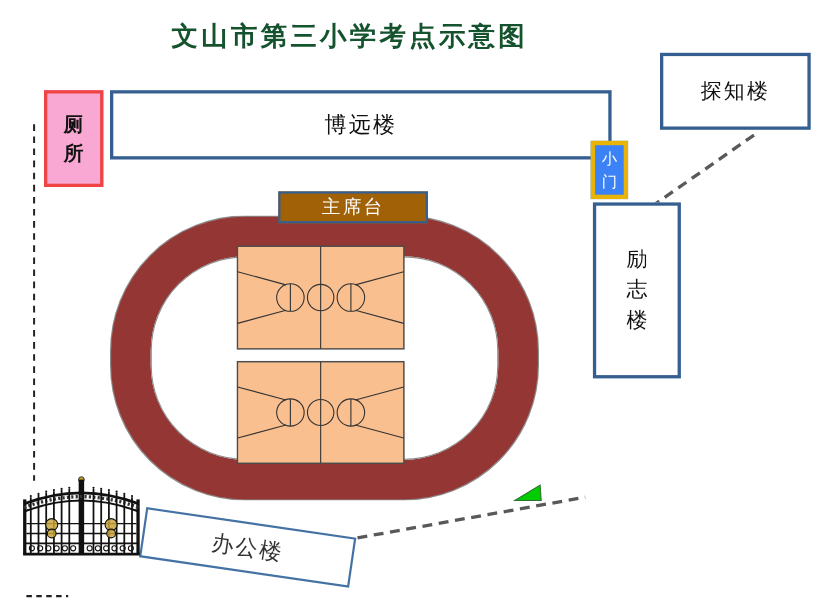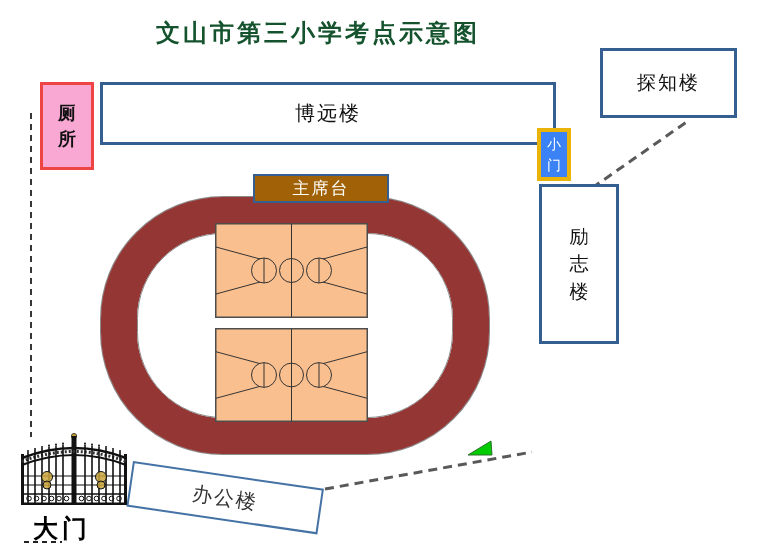--- a/index.html
+++ b/index.html
@@ -178,15 +178,14 @@
       <circle cx="61.5" cy="66.5" r="2.3"></circle>
         <circle cx="69" cy="66.5" r="2.3"></circle>
         <circle cx="76.5" cy="66.5" r="2.3"></circle>
       <circle cx="84" cy="66.5" r="2.3"></circle>
         <circle cx="91.5" cy="66.5" r="2.3"></circle>
         <circle cx="99" cy="66.5" r="2.3"></circle>
     </g>
     <rect x="1" y="70.5" width="106" height="2.5" fill="#111"></rect>
   </svg>
 
-  <div class="abs damen-label">大门</div>
 
 </div>
 
 </body></html>

